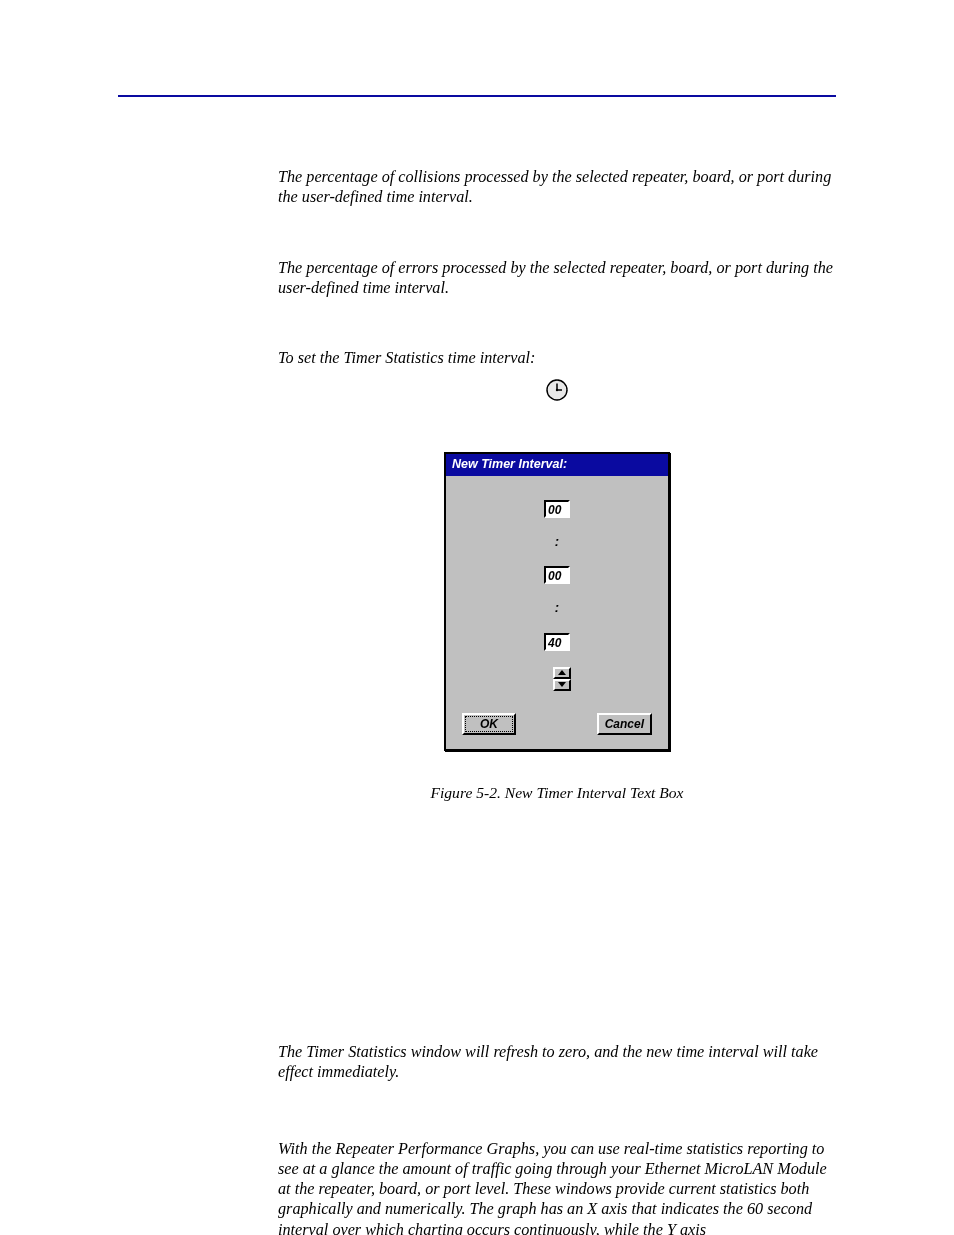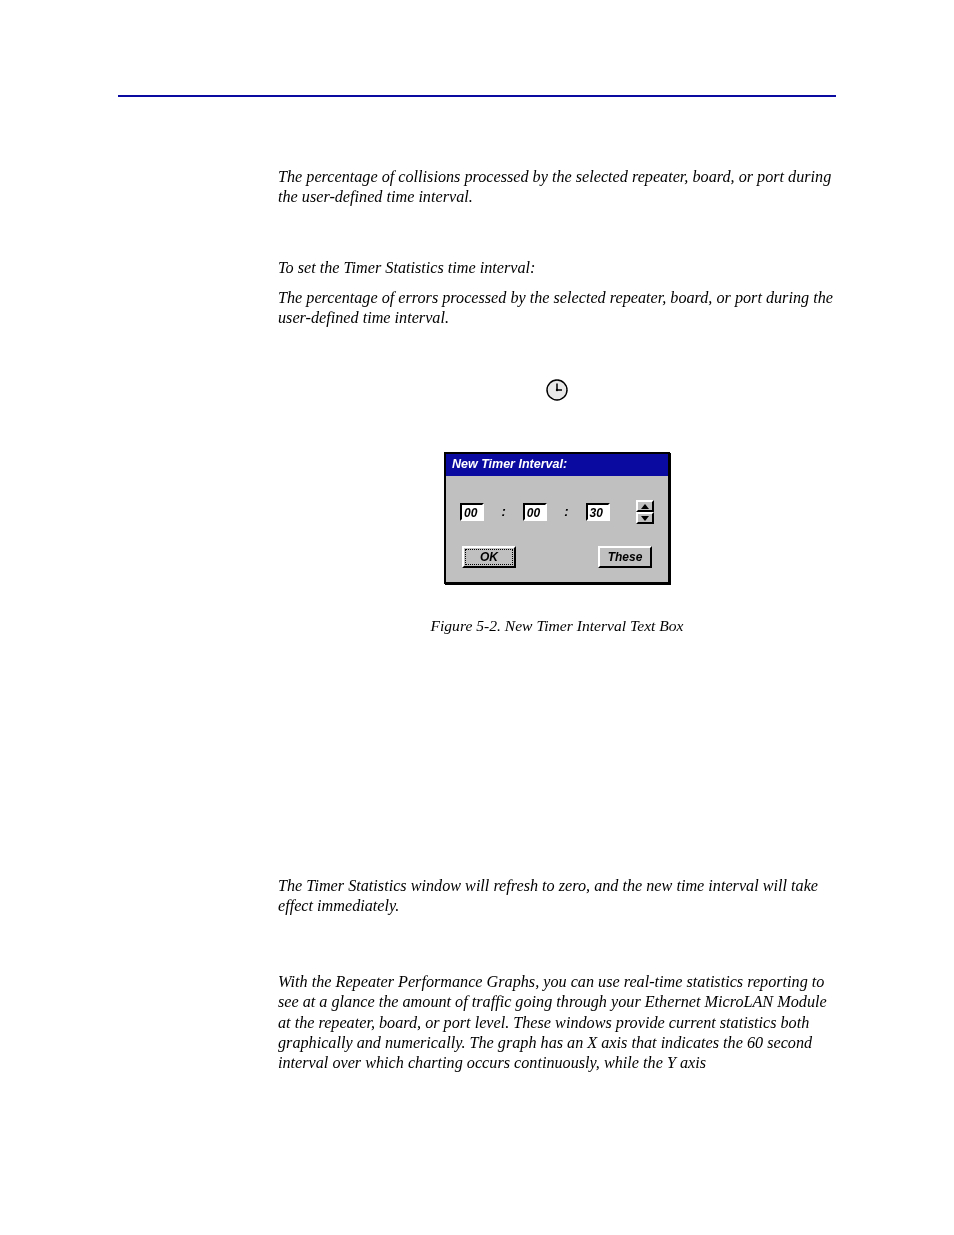--- a/index.html
+++ b/index.html
@@ -59,20 +59,21 @@
   }
   .dlg-body {
     padding: 24px 14px 12px 14px;
   }
   .time-row {
     display: flex;
     align-items: center;
     justify-content: center;
     gap: 16px;
     margin-bottom: 22px;
+    flex-direction: column;
   }
   .time-field {
     width: 26px;
     height: 18px;
     border: 2px inset #fff;
     border-top-color: #404040;
     border-left-color: #404040;
     border-right-color: #fff;
     border-bottom-color: #fff;
     background: #ffffff;
@@ -138,23 +139,23 @@
 </style>
 </head>
 <body>
 
 <div class="page">
   <div class="top-rule"></div>
 
   <div class="content">
     <p class="para">The percentage of collisions processed by the selected repeater, board, or port during the user-defined time interval.</p>
 
+    <p class="para">The percentage of errors processed by the selected repeater, board, or port during the user-defined time interval.</p>
+
     <p class="para instr">To set the Timer Statistics time interval:</p>
-
-    <p class="para">The percentage of errors processed by the selected repeater, board, or port during the user-defined time interval.</p>
 
     <div class="icon-row">
       <span class="clock-icon">
         <svg viewBox="0 0 24 24" width="24" height="24">
           <circle cx="12" cy="12" r="10" fill="#e8e8e8" stroke="#000" stroke-width="1.4"></circle>
           <circle cx="12" cy="12" r="10" fill="none" stroke="#000" stroke-width="0.6" stroke-dasharray="1 2"></circle>
           <line x1="12" y1="12" x2="12" y2="5.5" stroke="#000" stroke-width="1.5"></line>
           <line x1="12" y1="12" x2="17" y2="12" stroke="#000" stroke-width="1.5"></line>
           <circle cx="12" cy="12" r="1.2" fill="#000"></circle>
         </svg>
@@ -163,37 +164,37 @@
 
     <div class="dialog-wrap">
       <div class="dialog">
         <div class="titlebar">New Timer Interval:</div>
         <div class="dlg-body">
           <div class="time-row">
             <div class="time-field">00</div>
             <span class="colon">:</span>
             <div class="time-field">00</div>
             <span class="colon">:</span>
-            <div class="time-field">30</div>
+            <div class="time-field">40</div>
             <span class="spinner">
               <span class="spin-btn">
                 <svg width="8" height="5" viewBox="0 0 8 5">
                     <polygon points="4,0 8,5 0,5" fill="#000"></polygon>
                   </svg>
               </span>
               <span class="spin-btn">
                 <svg width="8" height="5" viewBox="0 0 8 5">
                     <polygon points="0,0 8,0 4,5" fill="#000"></polygon>
                   </svg>
               </span>
             </span>
           </div>
           <div class="btn-row">
             <div class="btn default">OK</div>
-            <div class="btn">These</div>
+            <div class="btn">Cancel</div>
           </div>
         </div>
       </div>
     </div>
 
     <div class="caption">Figure 5-2.  New Timer Interval Text Box</div>
 
     <p class="para after-caption">The Timer Statistics window will refresh to zero, and the new time interval will take effect immediately.</p>
 
     <p class="para last">With the Repeater Performance Graphs, you can use real-time statistics reporting to see at a glance the amount of traffic going through your Ethernet MicroLAN Module at the repeater, board, or port level. These windows provide current statistics both graphically and numerically. The graph has an X axis that indicates the 60 second interval over which charting occurs continuously, while the Y axis</p>

